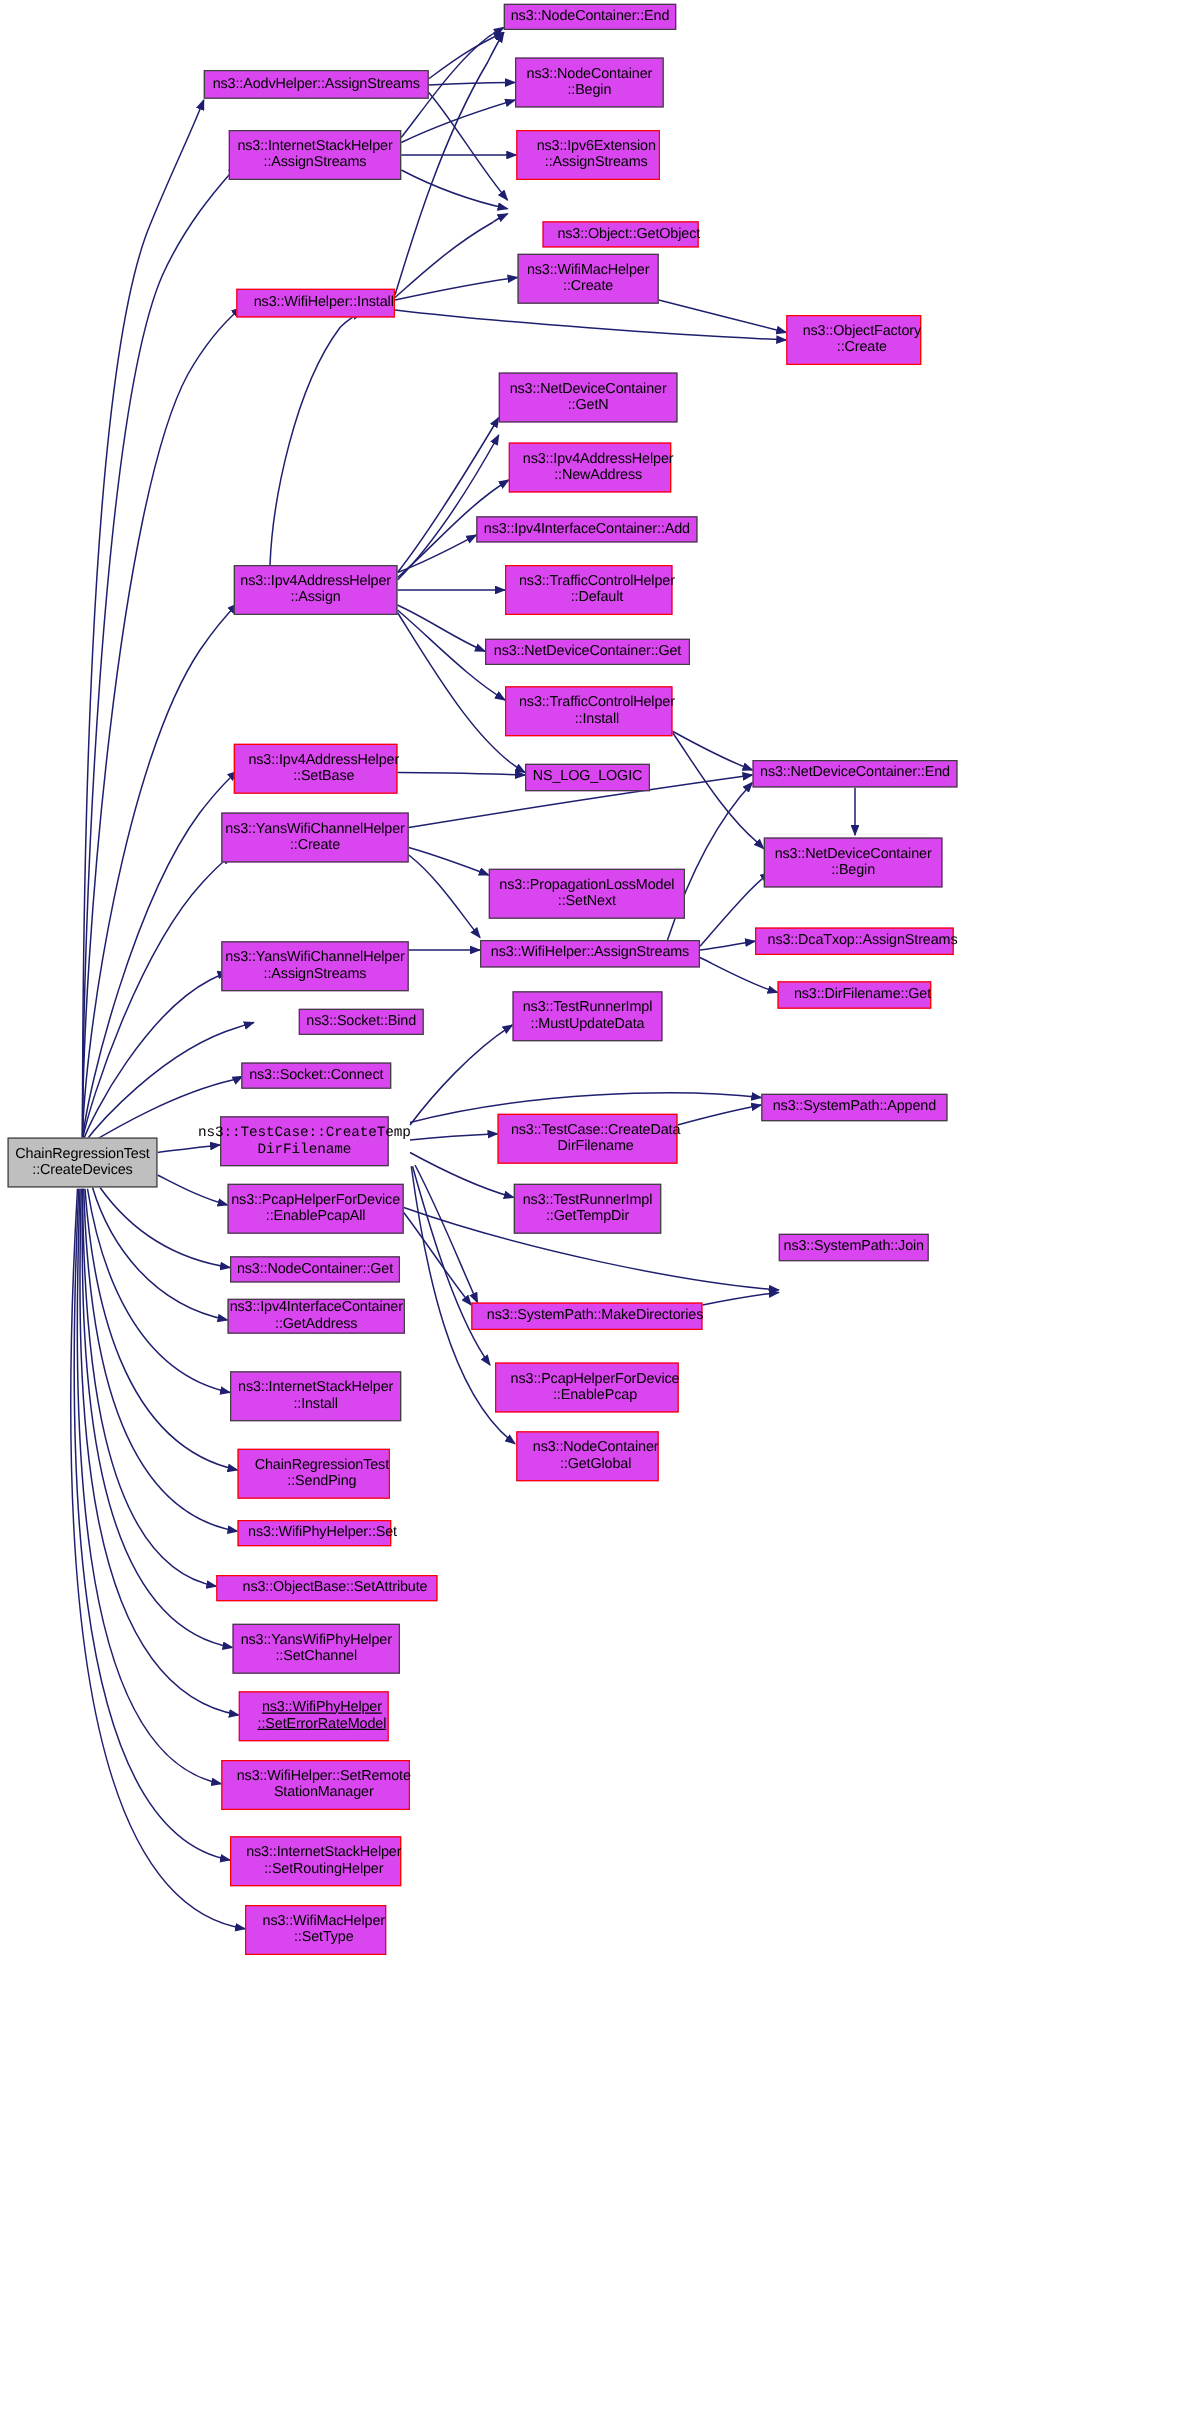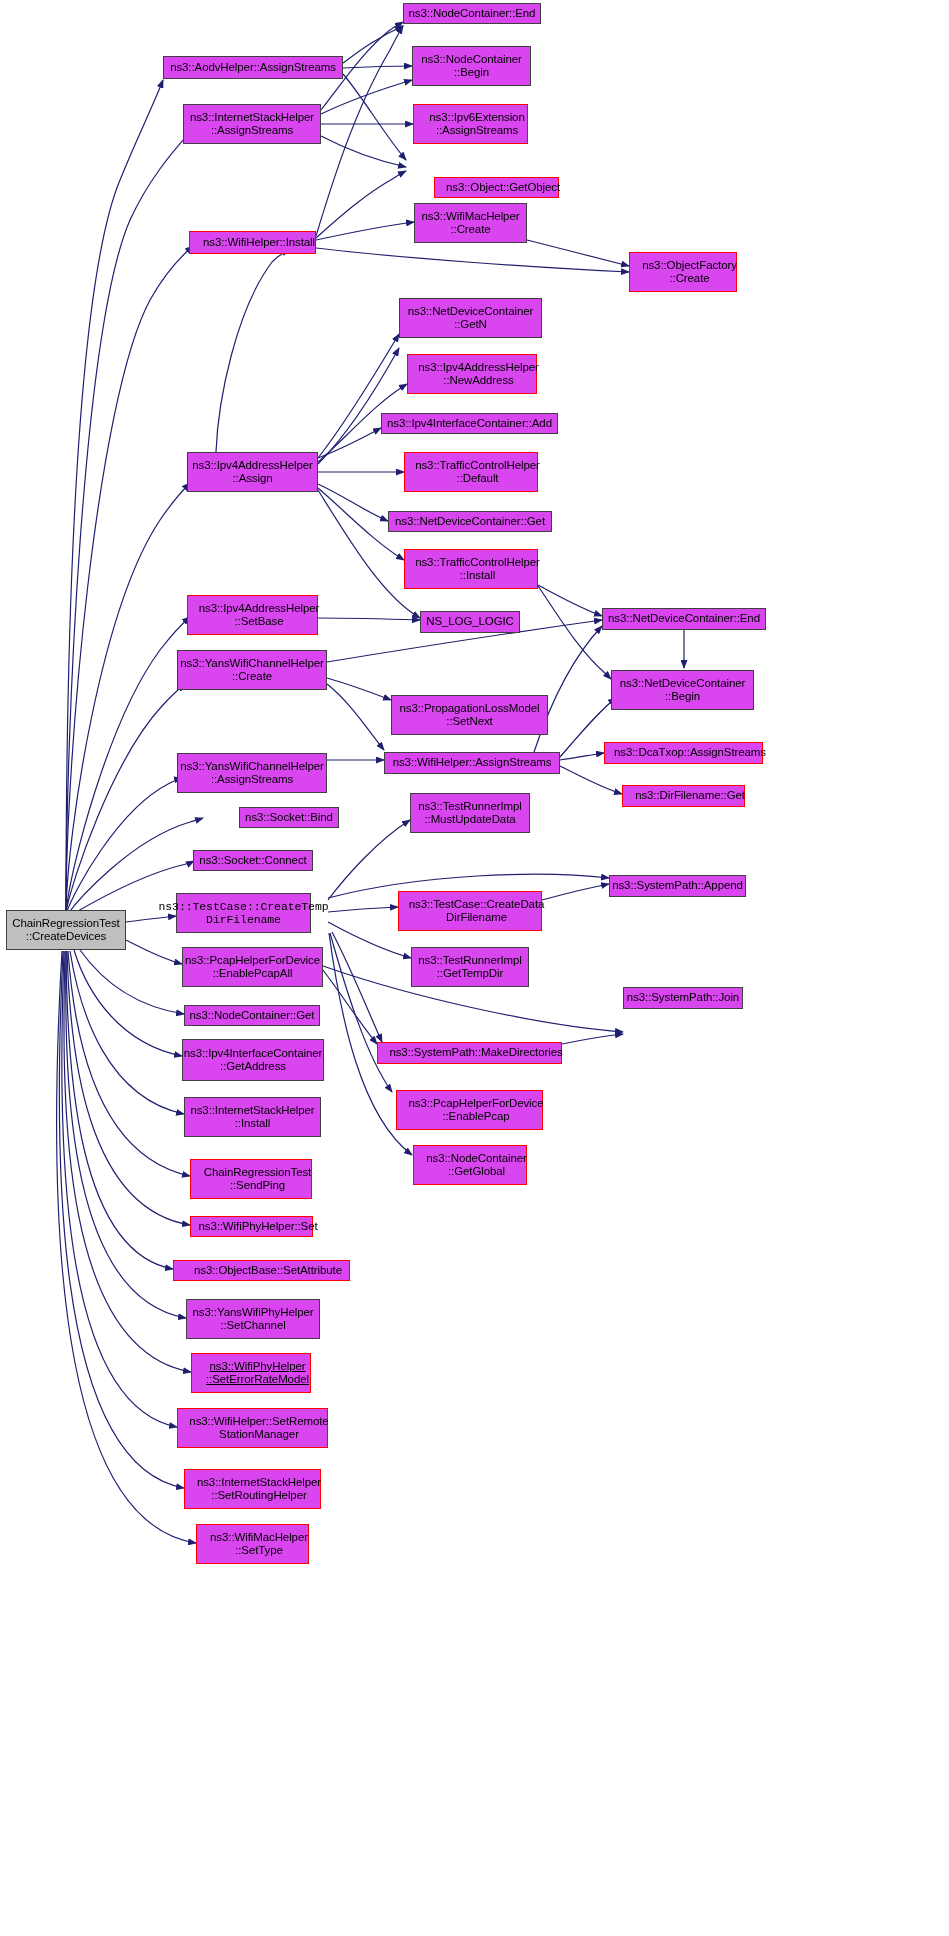--- a/index.html
+++ b/index.html
@@ -149,21 +149,21 @@
 ::Create</span></div>
       <div class="node-box" style="left: 177px; top: 753px; width: 150px; height: 40px;"><span class="node-label">ns3::YansWifiChannelHelper
 ::AssignStreams</span></div>
       <div class="node-box" style="left: 203px; top: 807px; width: 100px; height: 21px; margin-left: 36px;"><span class="node-label">ns3::Socket::Bind</span></div>
       <div class="node-box" style="left: 193px; top: 850px; width: 120px; height: 21px;"><span class="node-label">ns3::Socket::Connect</span></div>
       <div class="node-box" style="left: 176px; top: 893px; width: 135px; height: 40px; font-family: Liberation Mono, monospace;"><span class="node-label">ns3::TestCase::CreateTemp
 DirFilename</span></div>
       <div class="node-box" style="left: 182px; top: 947px; width: 141px; height: 40px;"><span class="node-label">ns3::PcapHelperForDevice
 ::EnablePcapAll</span></div>
       <div class="node-box" style="left: 184px; top: 1005px; width: 136px; height: 21px;"><span class="node-label">ns3::NodeContainer::Get</span></div>
-      <div class="node-box" style="left: 182px; top: 1039px; width: 142px; height: 42px;"><span class="node-label">ns3::Ipv4InterfaceContainer
+      <div class="node-box" style="left: 182px; top: 1039px; width: 142px; height: 28px;"><span class="node-label">ns3::Ipv4InterfaceContainer
 ::GetAddress</span></div>
       <div class="node-box" style="left: 184px; top: 1097px; width: 137px; height: 40px;"><span class="node-label">ns3::InternetStackHelper
 ::Install</span></div>
       <div class="node-box red" style="left: 190px; top: 1159px; width: 122px; height: 40px;"><span class="node-label">ChainRegressionTest
 ::SendPing</span></div>
       <div class="node-box red" style="left: 190px; top: 1216px; width: 123px; height: 21px;"><span class="node-label">ns3::WifiPhyHelper::Set</span></div>
       <div class="node-box red" style="left: 173px; top: 1260px; width: 177px; height: 21px;"><span class="node-label">ns3::ObjectBase::SetAttribute</span></div>
       <div class="node-box" style="left: 186px; top: 1299px; width: 134px; height: 40px;"><span class="node-label">ns3::YansWifiPhyHelper
 ::SetChannel</span></div>
       <div class="node-box red" style="left: 191px; top: 1353px; width: 120px; height: 40px; text-decoration: underline;"><span class="node-label">ns3::WifiPhyHelper
@@ -207,16 +207,16 @@
 ::EnablePcap</span></div>
       <div class="node-box red" style="left: 413px; top: 1145px; width: 114px; height: 40px;"><span class="node-label">ns3::NodeContainer
 ::GetGlobal</span></div>
       <div class="node-box red" style="left: 629px; top: 252px; width: 108px; height: 40px;"><span class="node-label">ns3::ObjectFactory
 ::Create</span></div>
       <div class="node-box" style="left: 602px; top: 608px; width: 164px; height: 22px;"><span class="node-label">ns3::NetDeviceContainer::End</span></div>
       <div class="node-box" style="left: 611px; top: 670px; width: 143px; height: 40px;"><span class="node-label">ns3::NetDeviceContainer
 ::Begin</span></div>
       <div class="node-box red" style="left: 604px; top: 742px; width: 159px; height: 22px;"><span class="node-label">ns3::DcaTxop::AssignStreams</span></div>
       <div class="node-box red" style="left: 622px; top: 785px; width: 123px; height: 22px;"><span class="node-label">ns3::DirFilename::Get</span></div>
-      <div class="node-box" style="left: 609px; top: 875px; width: 137px; height: 22px;"><span class="node-label">ns3::SystemPath::Append</span></div>
+      <div class="node-box" style="left: 609px; top: 875px; width: 149px; height: 22px;"><span class="node-label">ns3::SystemPath::Append</span></div>
       <div class="node-box" style="left: 623px; top: 987px; width: 120px; height: 22px;"><span class="node-label">ns3::SystemPath::Join</span></div>
     </div>
 </div>
 
 </body></html>

